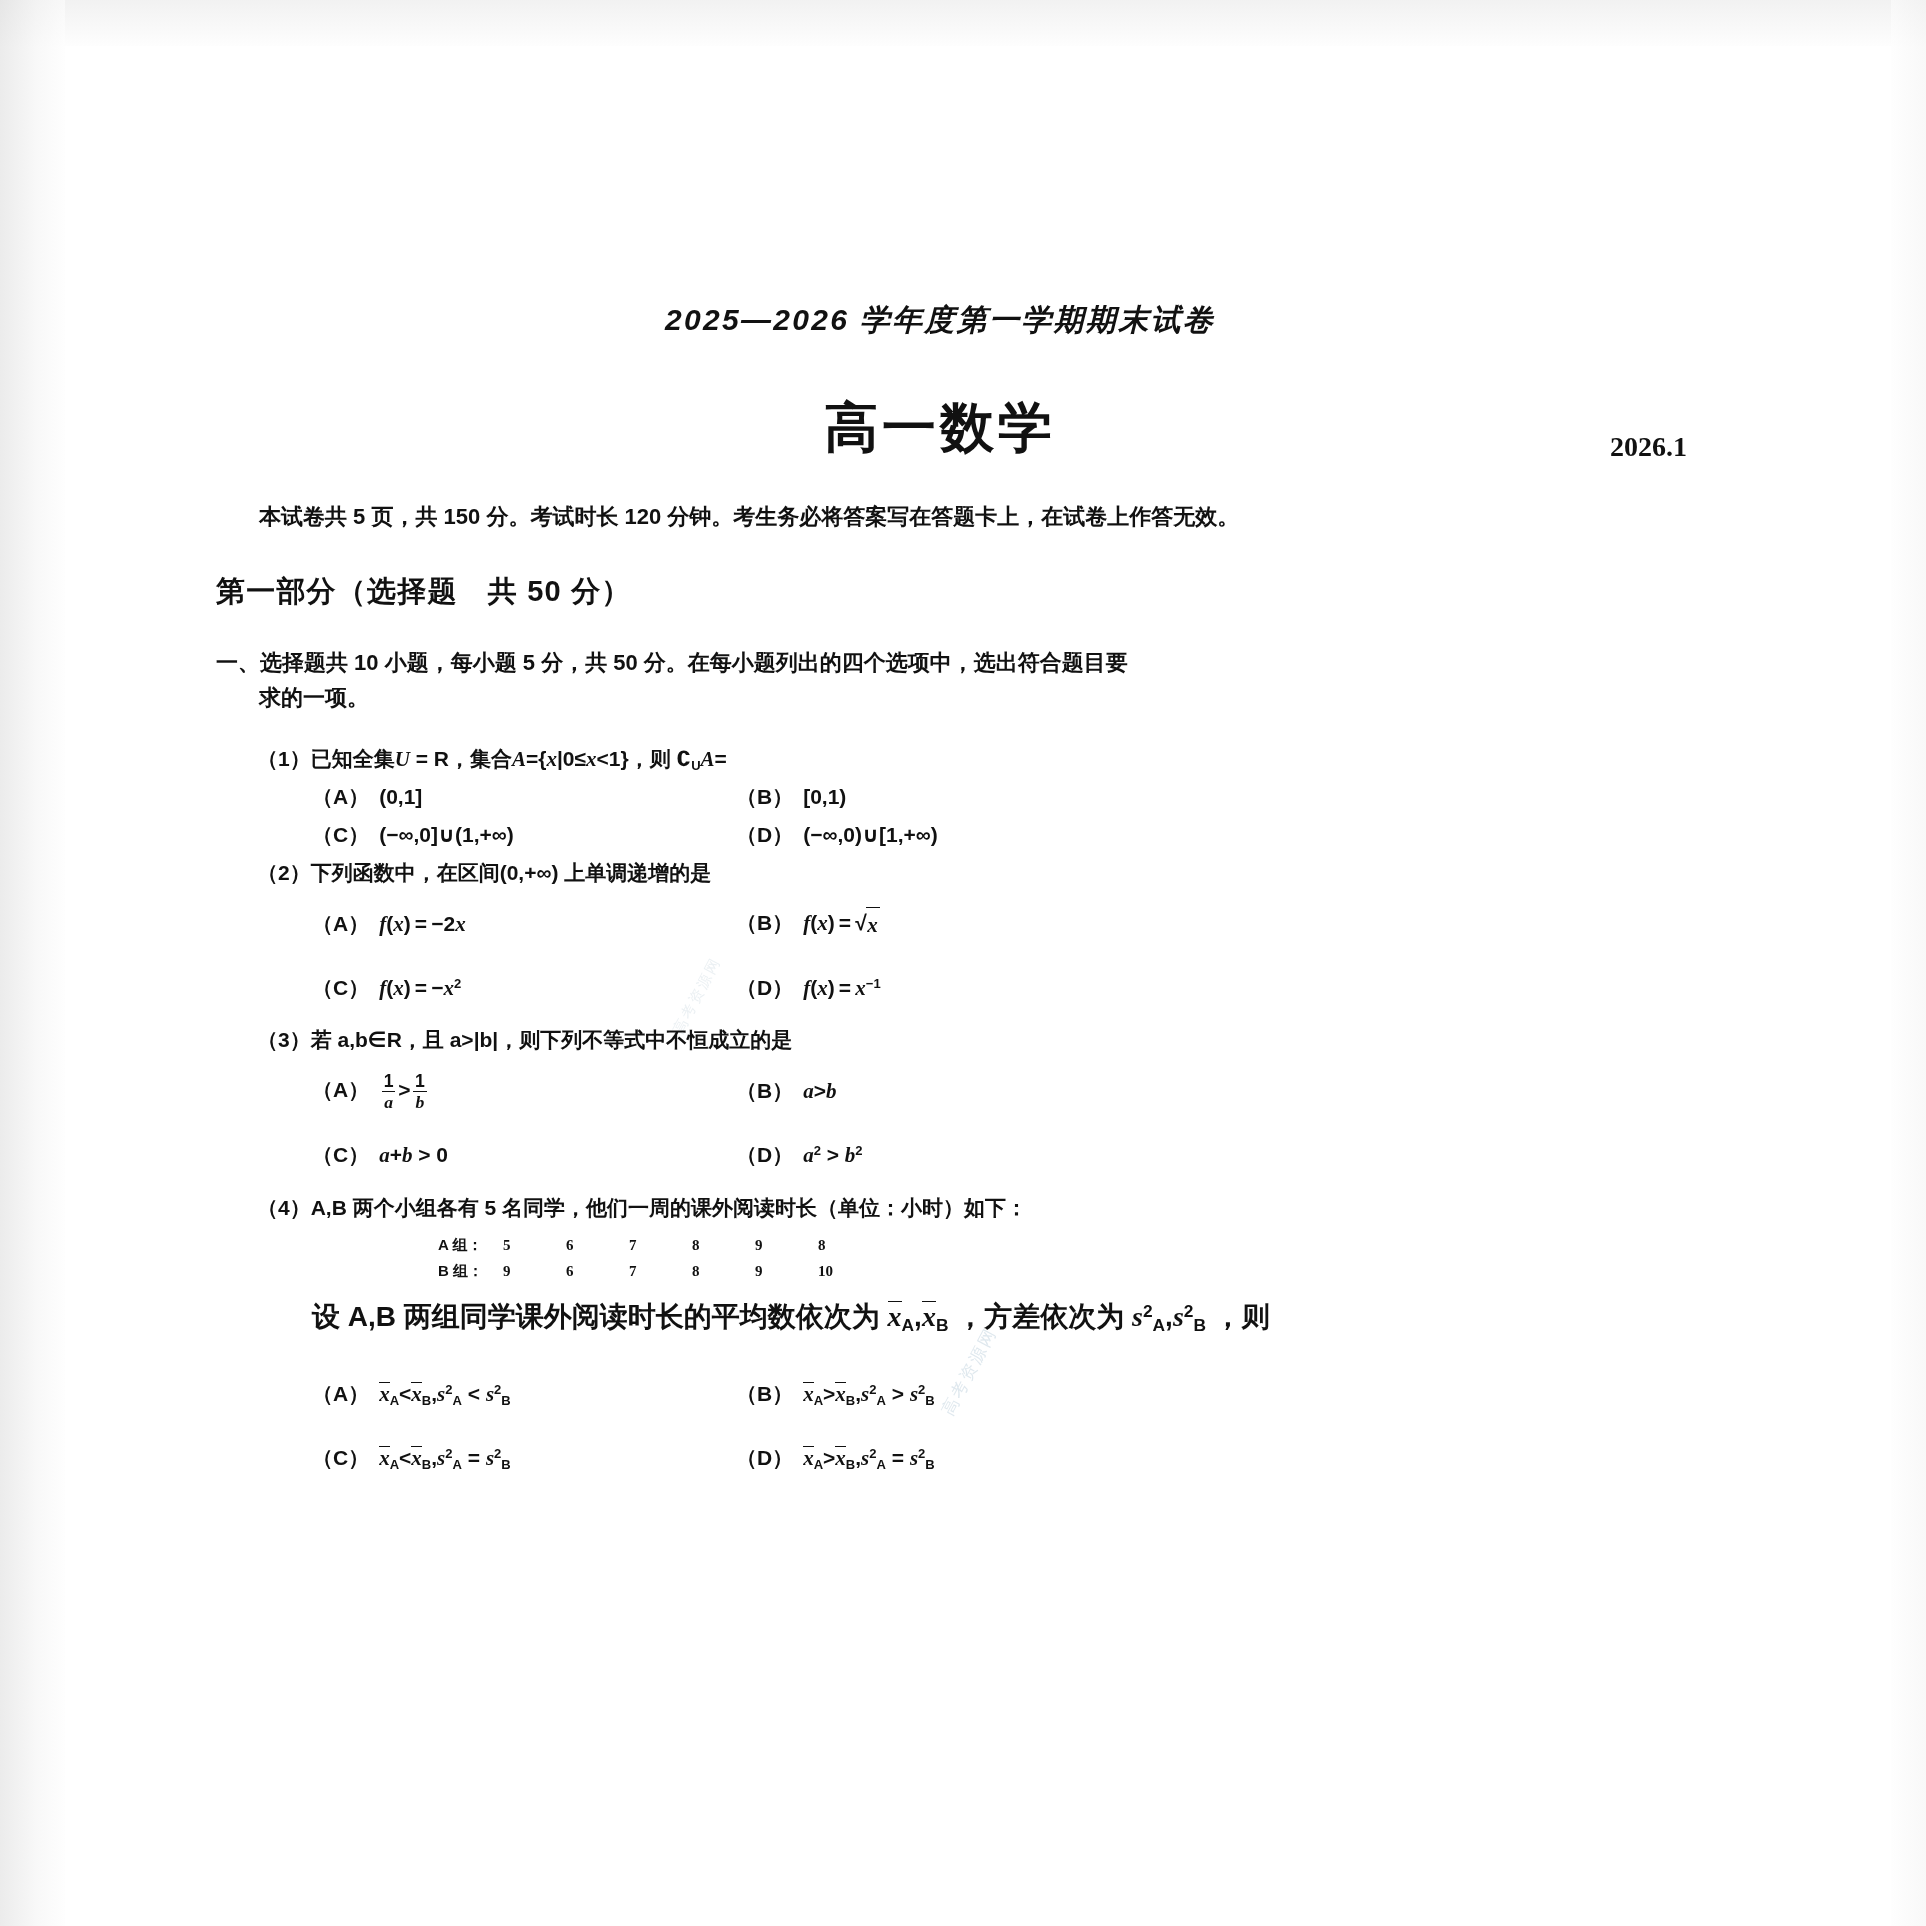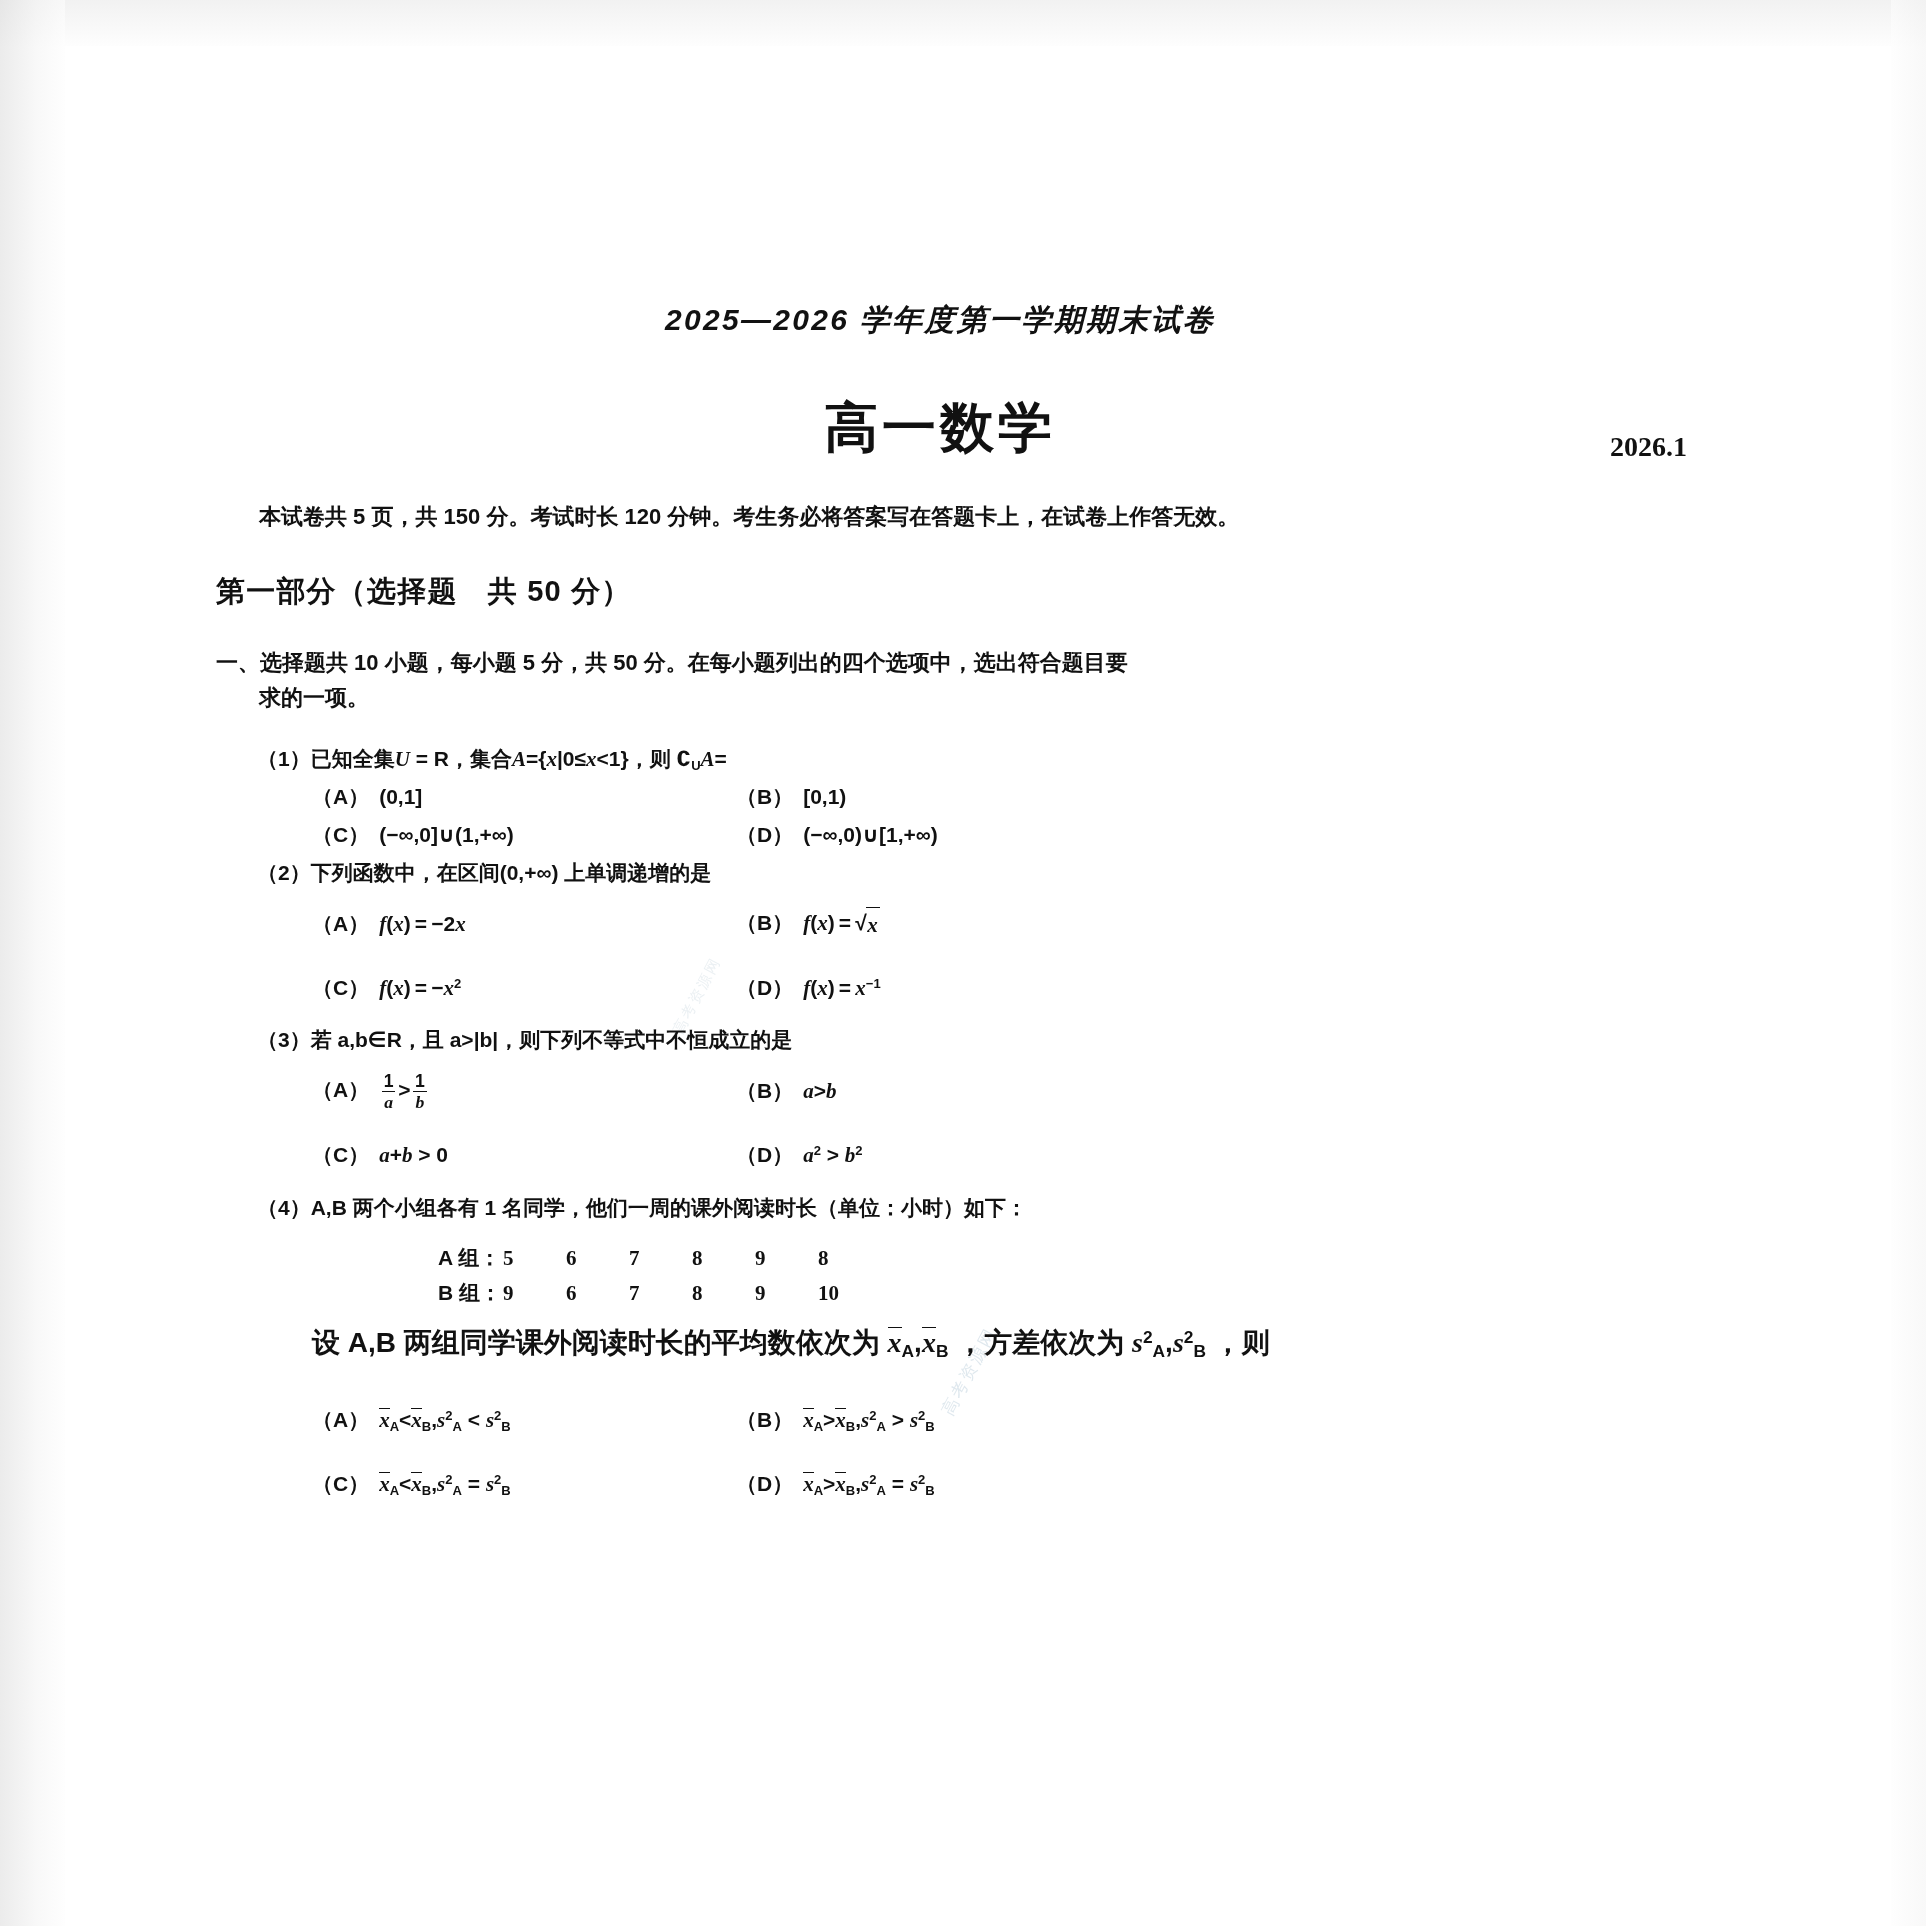--- a/index.html
+++ b/index.html
@@ -194,25 +194,25 @@
   .sqrt {
     display: inline-flex;
     align-items: flex-start;
     vertical-align: middle;
   }
   .sqrt .rad { font-style: normal; font-weight: 700; margin-right: -0.8px; }
   .sqrt .rand { border-top: 1.9px solid #111; padding: 1.5px 1.9px 0 1.2px; }
 
   
   .data-table {
-    margin: 20px 0 14px 0;
+    margin: 12px 0 14px 0;
     padding-left: 181px;
     font-family: "Liberation Sans", "DejaVu Sans", sans-serif;
     font-weight: 700;
-    font-size: 21px;
+    font-size: 15px;
   }
   .data-row { display: flex; align-items: baseline; margin-bottom: 7px; }
   .data-label { width: 65px; white-space: nowrap; }
   .data-cell {
     width: 63px;
     text-align: left;
     font-family: "Liberation Serif", "DejaVu Serif", serif;
     font-weight: 700;
   }
   .q4-note {
@@ -364,21 +364,21 @@
           <div class="opt opt-b">
             <span class="lab">（D）</span>
             <span><span class="math">a</span><span class="sup">2</span><span class="up"> &gt; </span><span class="math">b</span><span class="sup">2</span></span>
           </div>
         </div>
       </div>
     </div>
 
     <div class="question">
       <div class="q-stem">
-        <span>（4）</span><span>A,B 两个小组各有 1 名同学，他们一周的课外阅读时长（单位：小时）如下：</span>
+        <span>（4）</span><span>A,B 两个小组各有 5 名同学，他们一周的课外阅读时长（单位：小时）如下：</span>
       </div>
 
       <div class="data-table">
         <div class="data-row">
           <div class="data-label">A 组：</div>
           <div class="data-cell">5</div>
           <div class="data-cell">6</div>
           <div class="data-cell">7</div>
           <div class="data-cell">8</div>
           <div class="data-cell">9</div>

